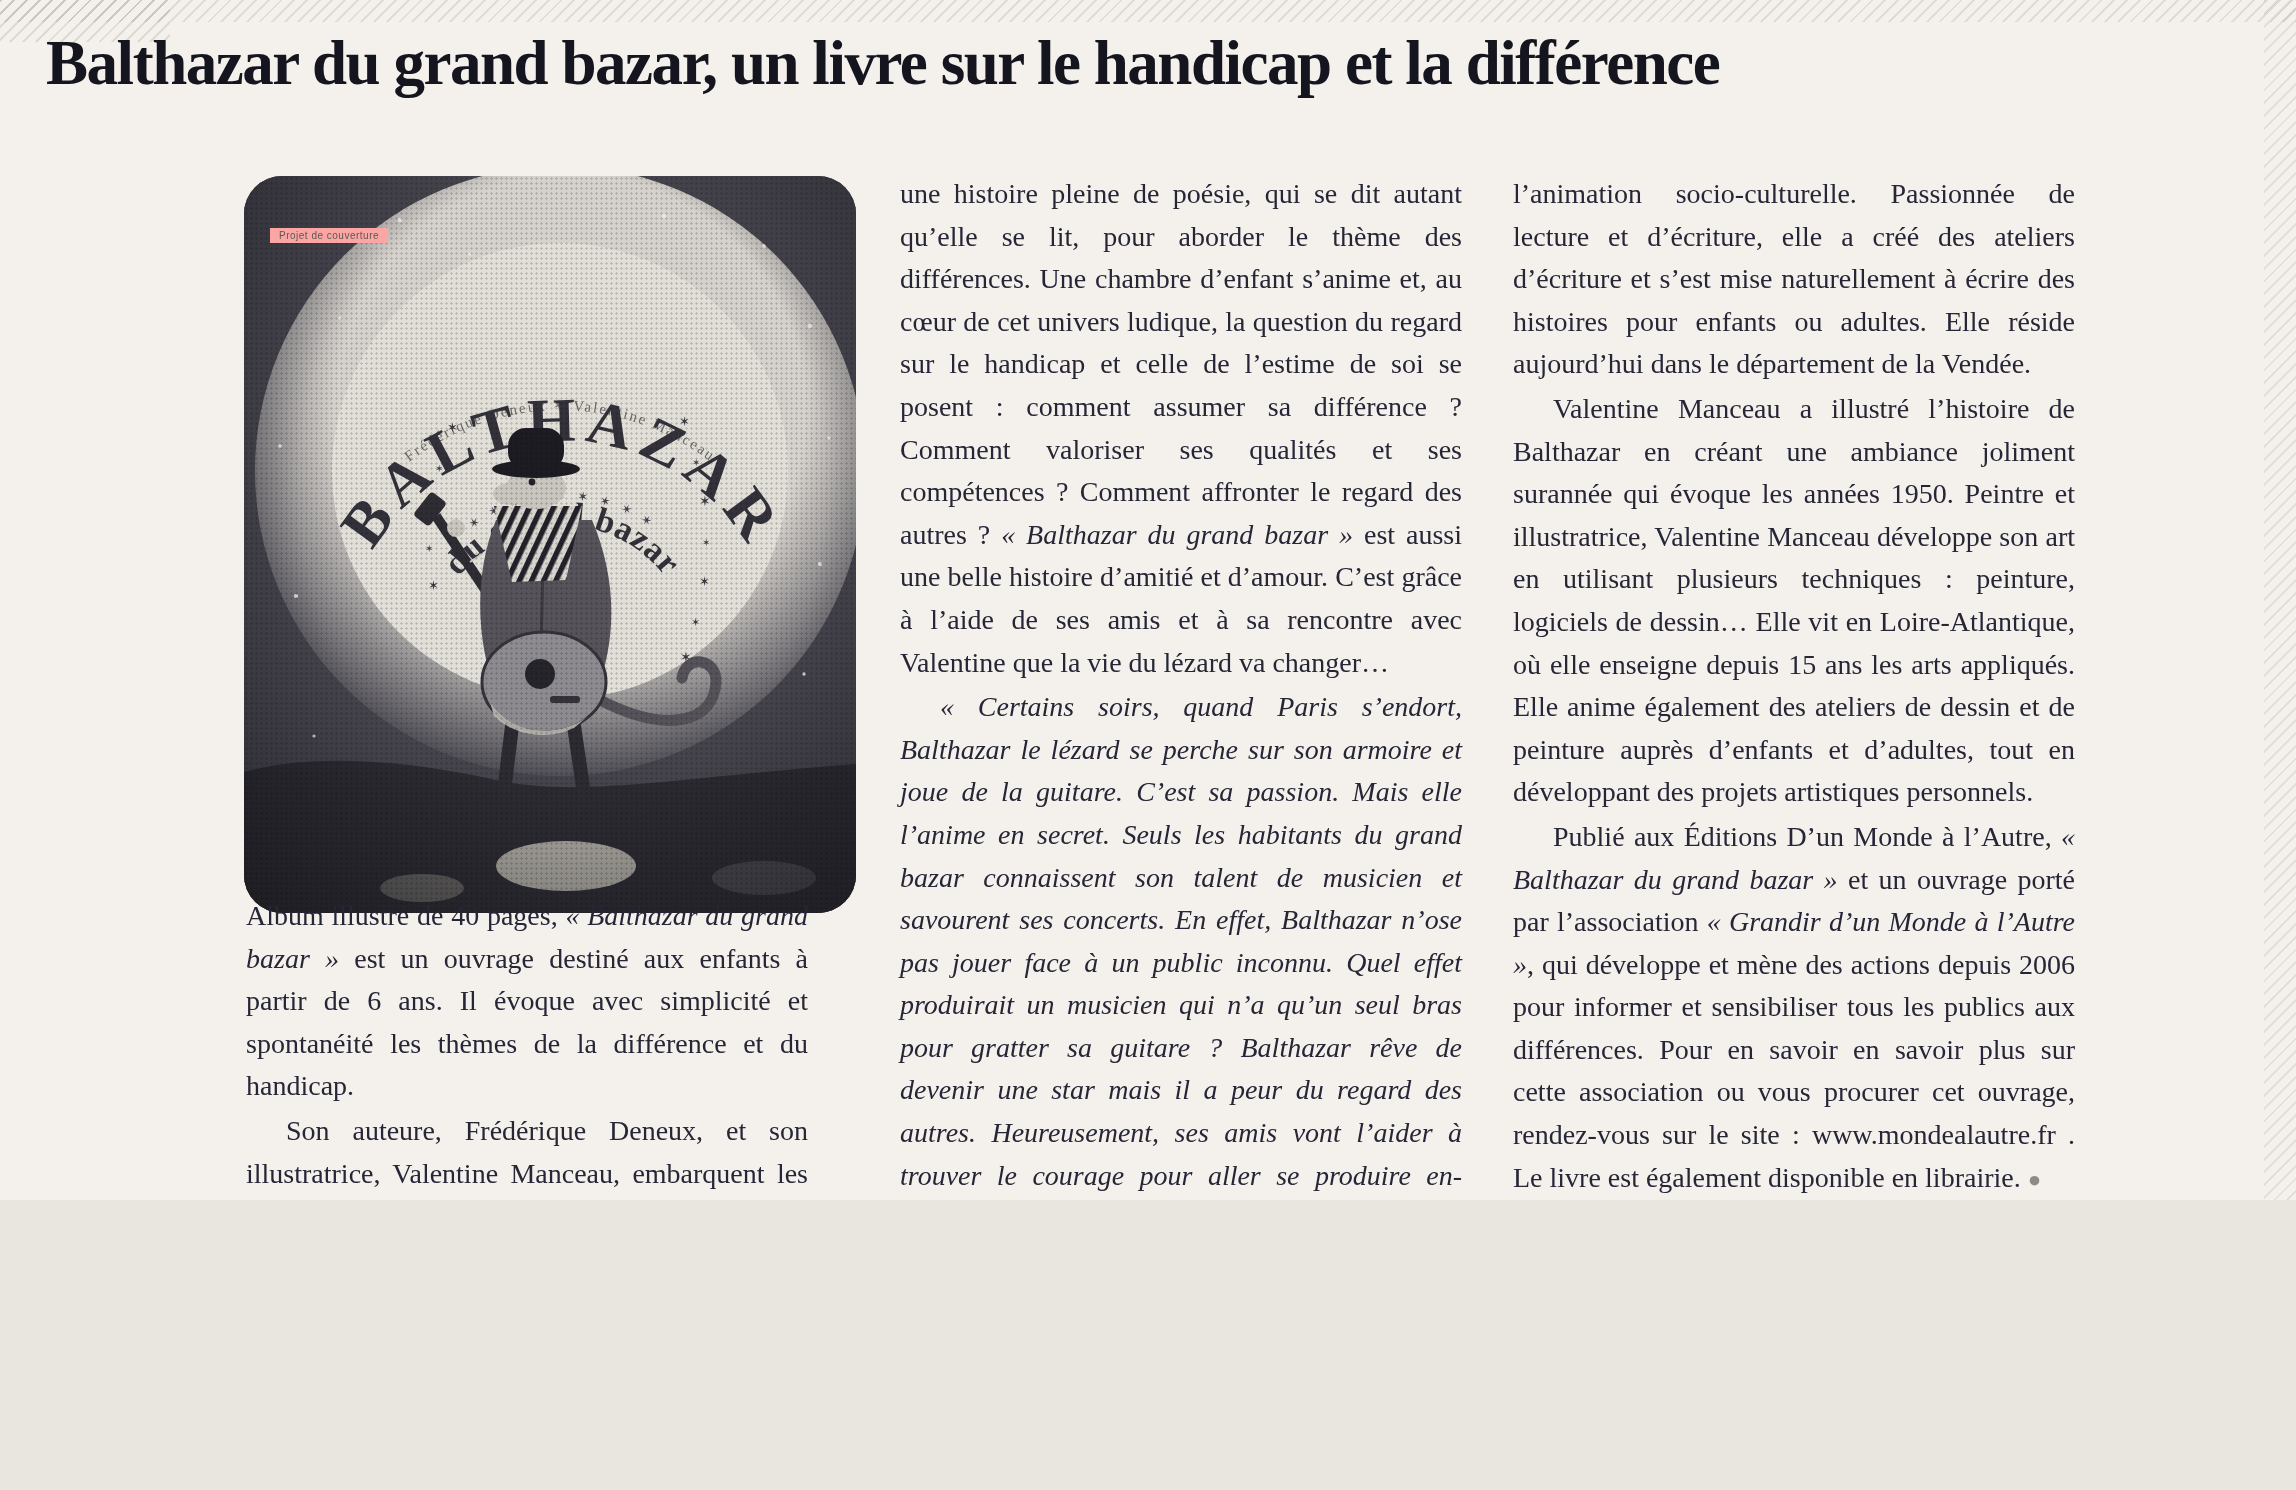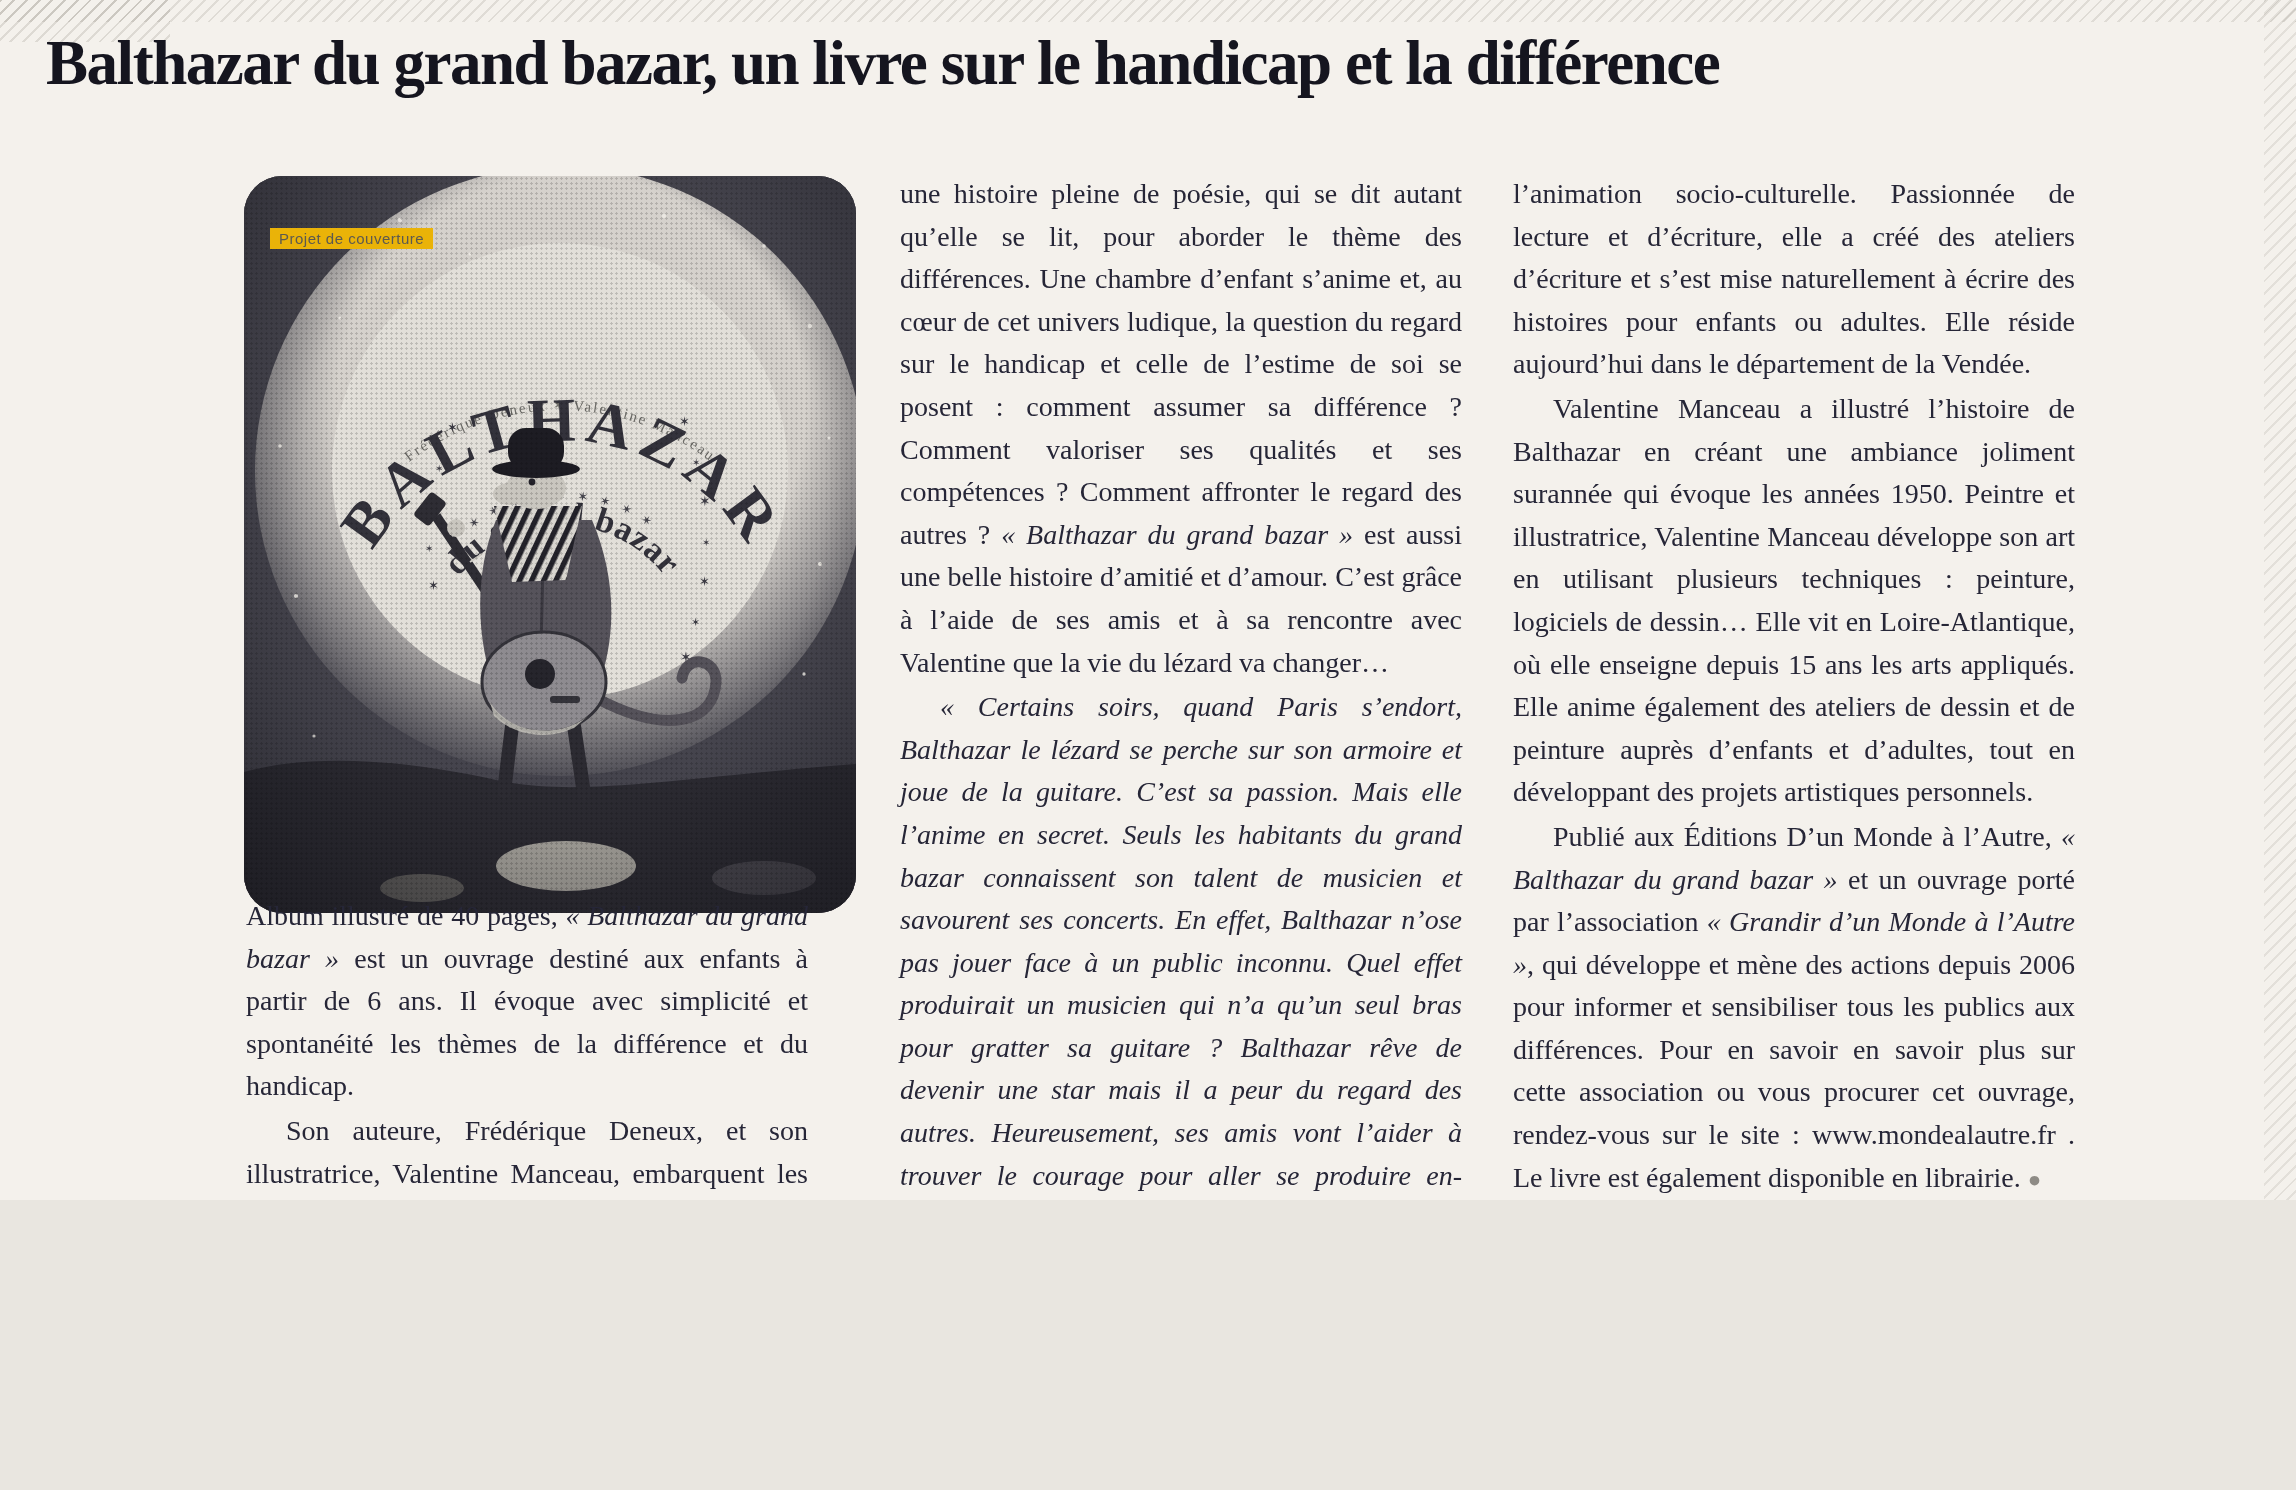--- a/index.html
+++ b/index.html
@@ -44,22 +44,22 @@
     box-shadow:inset 0 0 60px rgba(10,10,14,.65);
   }
   .cover svg{display:block; width:100%; height:100%;}
   .halftone{
     position:absolute; inset:0; pointer-events:none;
     background-image:radial-gradient(rgba(0,0,0,.16) 1px, transparent 1.3px);
     background-size:5px 5px; mix-blend-mode:multiply;
   }
   .corner-label{
     position:absolute; left:26px; top:52px;
-    background:#eab308; color:#5c5950;
-    font-size:15px; letter-spacing:.5px; padding:2px 9px;
+    background:#fca5a5; color:#5c5950;
+    font-size:10px; letter-spacing:.5px; padding:2px 9px;
     font-family:"Liberation Sans", sans-serif;
   }
 </style>
 </head>
 <body>
 
 <div class="page">
 
   <div class="hatch top"></div>
   <div class="hatch corner"></div>

